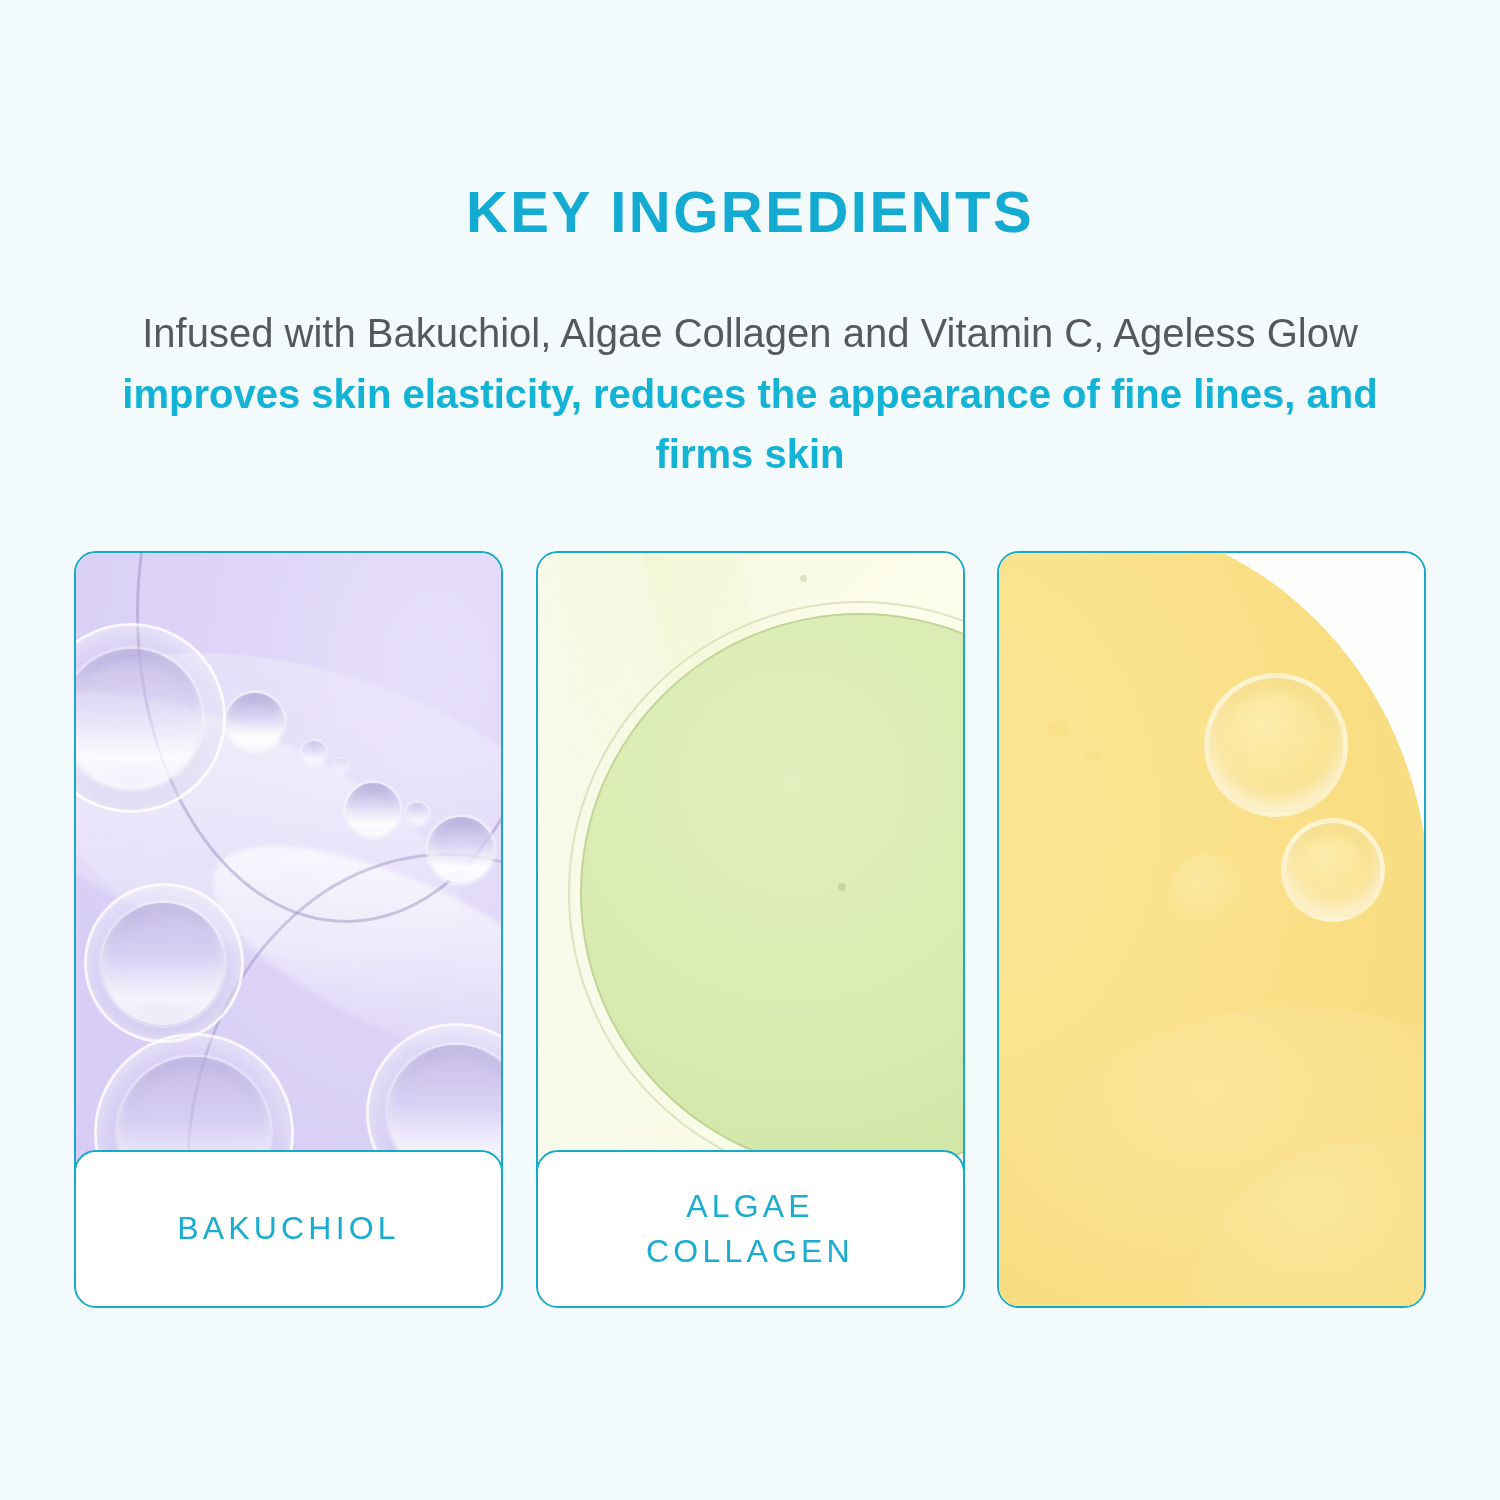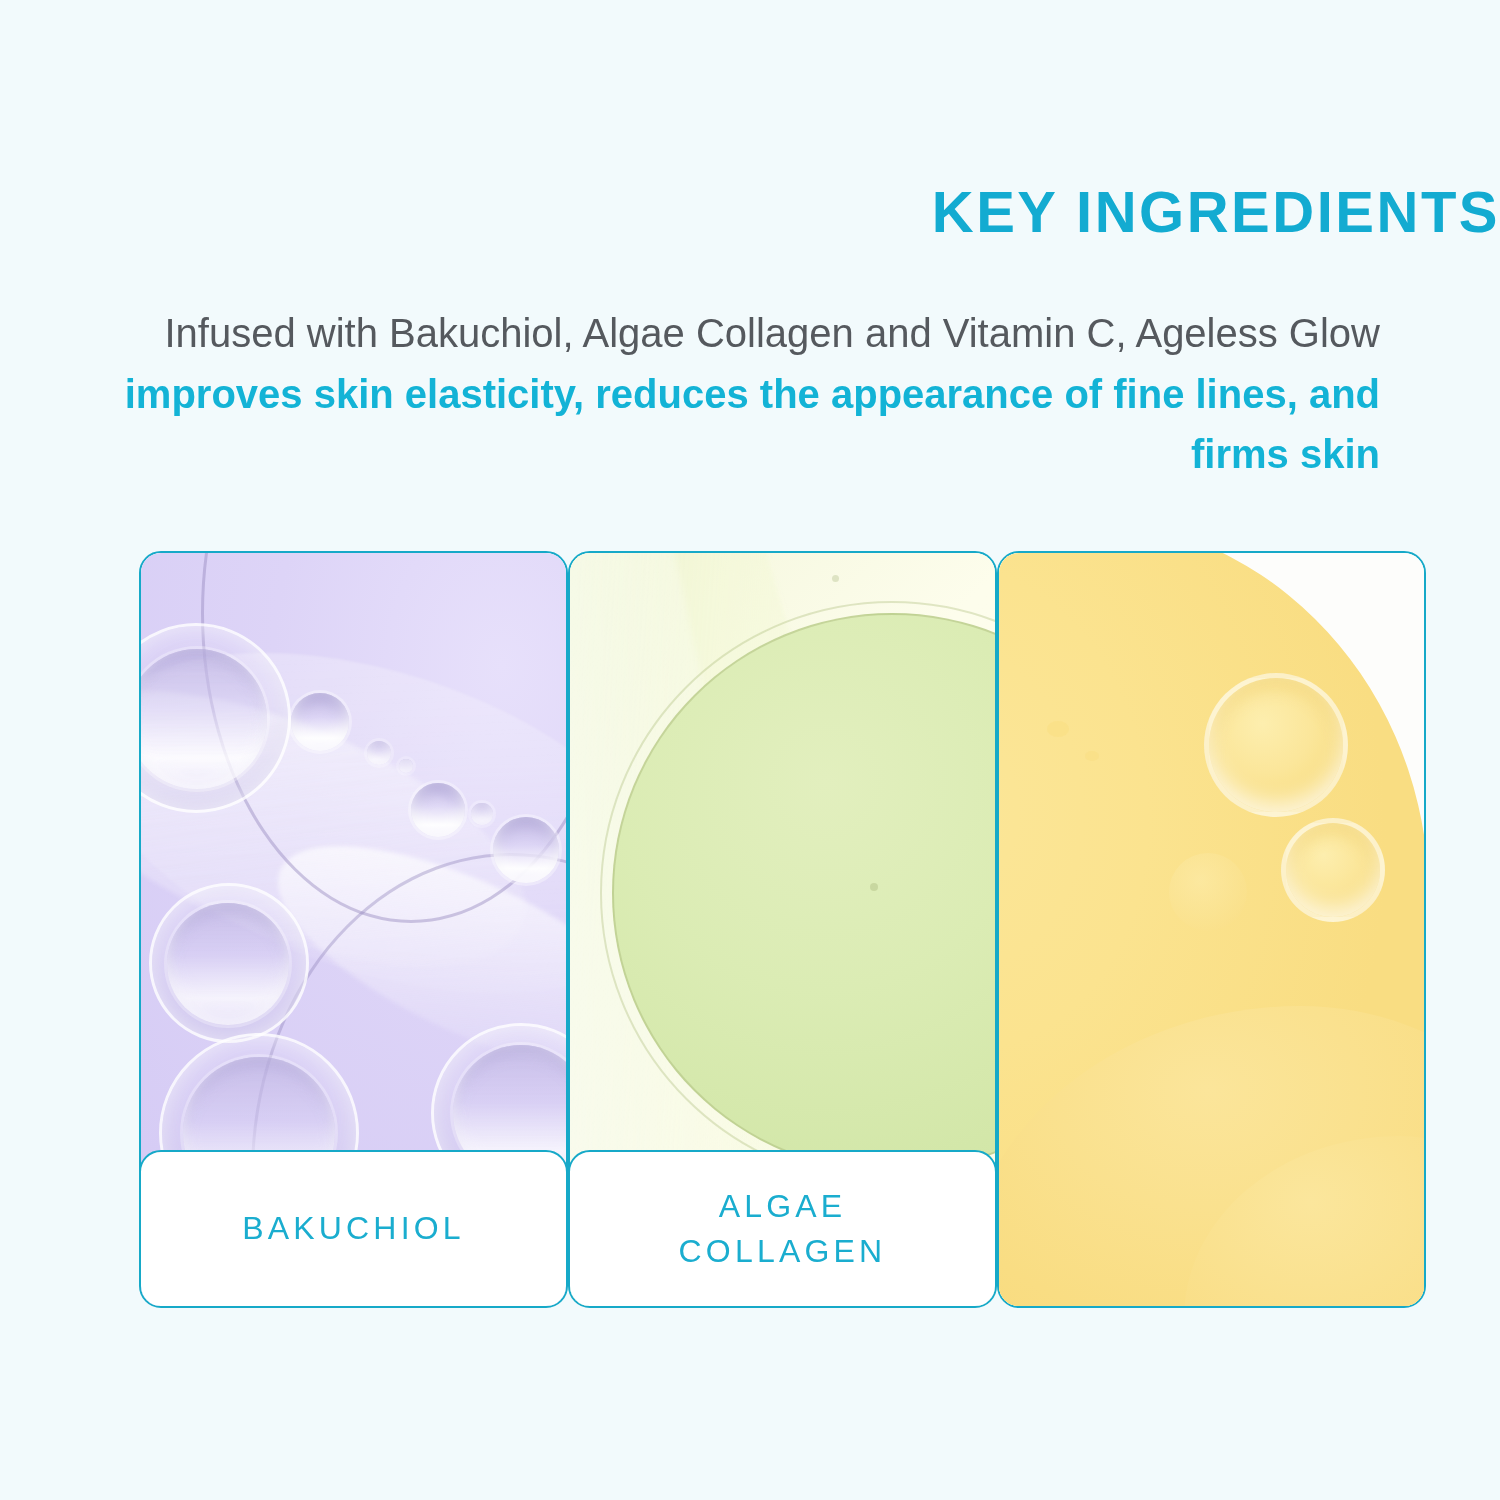--- a/index.html
+++ b/index.html
@@ -18,21 +18,21 @@
     height: 1500px;
     background: #f2fafc;
   }
 
   
   .header {
     position: absolute;
     top: 180px;
     left: 0;
     width: 1500px;
-    text-align: right;
+    text-align: center;
   }
 
   .title {
     font-size: 58px;
     font-weight: 700;
     letter-spacing: 2.5px;
     color: #13abd1;
     line-height: 1.1;
   }
 
@@ -51,21 +51,21 @@
   }
 
   
   .cards {
     position: absolute;
     top: 551px;
     left: 74px;
     width: 1352px;
     height: 757px;
     display: flex;
-    justify-content: flex-end;
+    justify-content: space-between;
   }
 
   .card {
     position: relative;
     width: 429px;
     height: 757px;
     border: 2.5px solid #16a9c8;
     border-radius: 22px;
     background: #ffffff;
     overflow: hidden;

